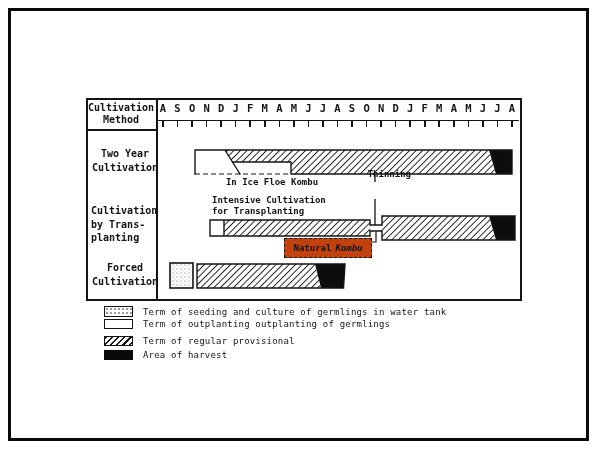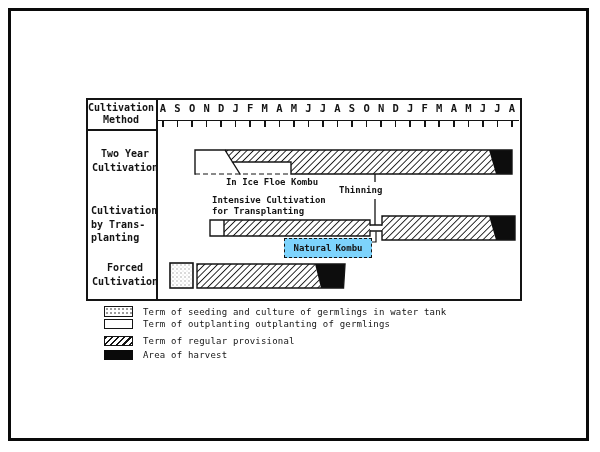--- a/index.html
+++ b/index.html
@@ -50,28 +50,28 @@
     font-size:10px; line-height:13.5px; font-weight:bold;
   }
   .rl-twoyear { top:147px; }
   .rl-transplant { top:204px; text-align:left; padding-left:5px; }
   .rl-forced { top:261px; }
 
   
   .ann { font-size:9px; line-height:11px; font-weight:bold; }
   .ann-icefloe { left:224px; top:177px; width:96px; text-align:center; }
   .ann-intensive { left:212px; top:195px; white-space:pre-line; }
-  .ann-thinning { left:339px; top:185px; width:72px; text-align:left; }
+  .ann-thinning { left:339px; top:169px; width:72px; text-align:right; }
   .kombu-box {
     left:284px; top:238px; width:88px; height:20px;
-    border:1.5px dashed #141414; background:#7dd3fc;
+    border:1.5px dashed #141414; background:#c2410c;
     display:flex; align-items:center; justify-content:center;
     font-size:9px; font-weight:bold;
   }
-  .kombu-italic { margin-left:4px; }
+  .kombu-italic { font-style:italic; margin-left:4px; }
 
   
   .sw {
     position:absolute; left:104px; width:29px; height:10.5px;
     border:1.6px solid #141414; background:#fff;
   }
   .sw-stipple { background-image: radial-gradient(#9a9a9a 0.8px, transparent 0.95px); background-size:4px 4px; }
   .sw-hatch   { background-image: repeating-linear-gradient(135deg, #141414 0, #141414 1.6px, #ffffff 1.6px, #ffffff 4.4px); }
   .sw-solid   { background:#0a0a0a; border-color:#0a0a0a; }
   .leg-label  { position:absolute; left:143px; font-size:9px; font-weight:normal; letter-spacing:0.2px; }

